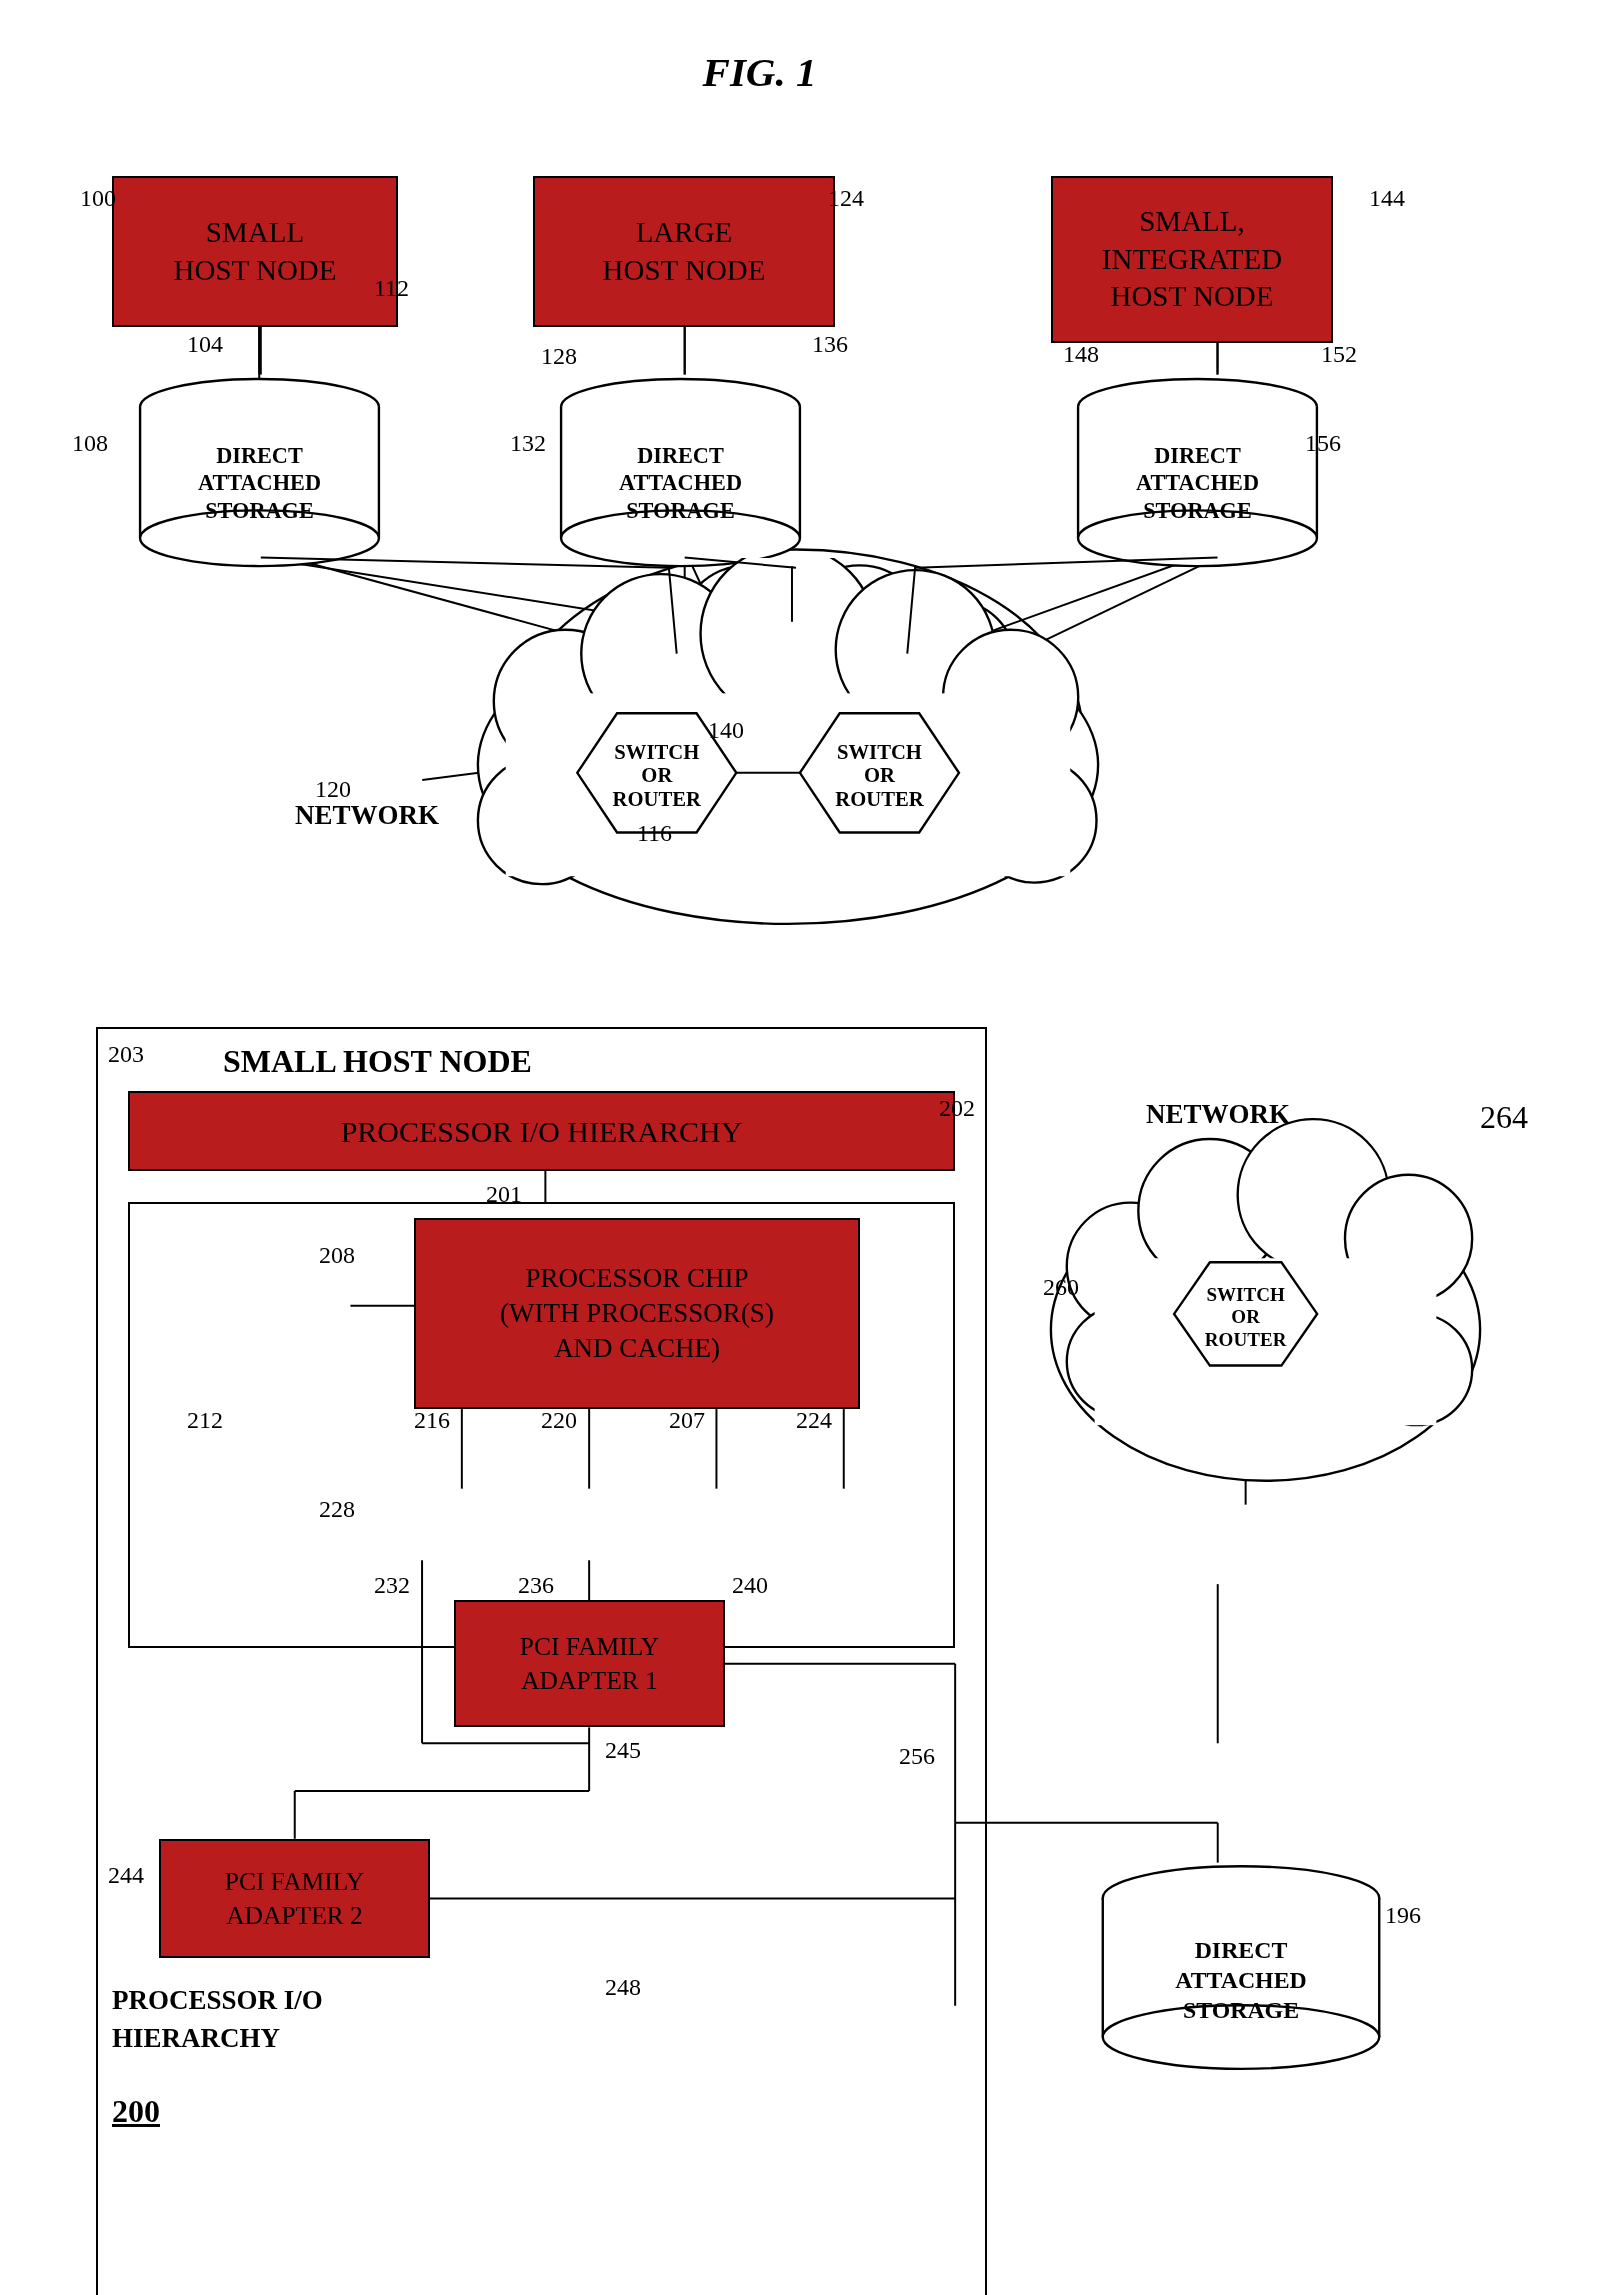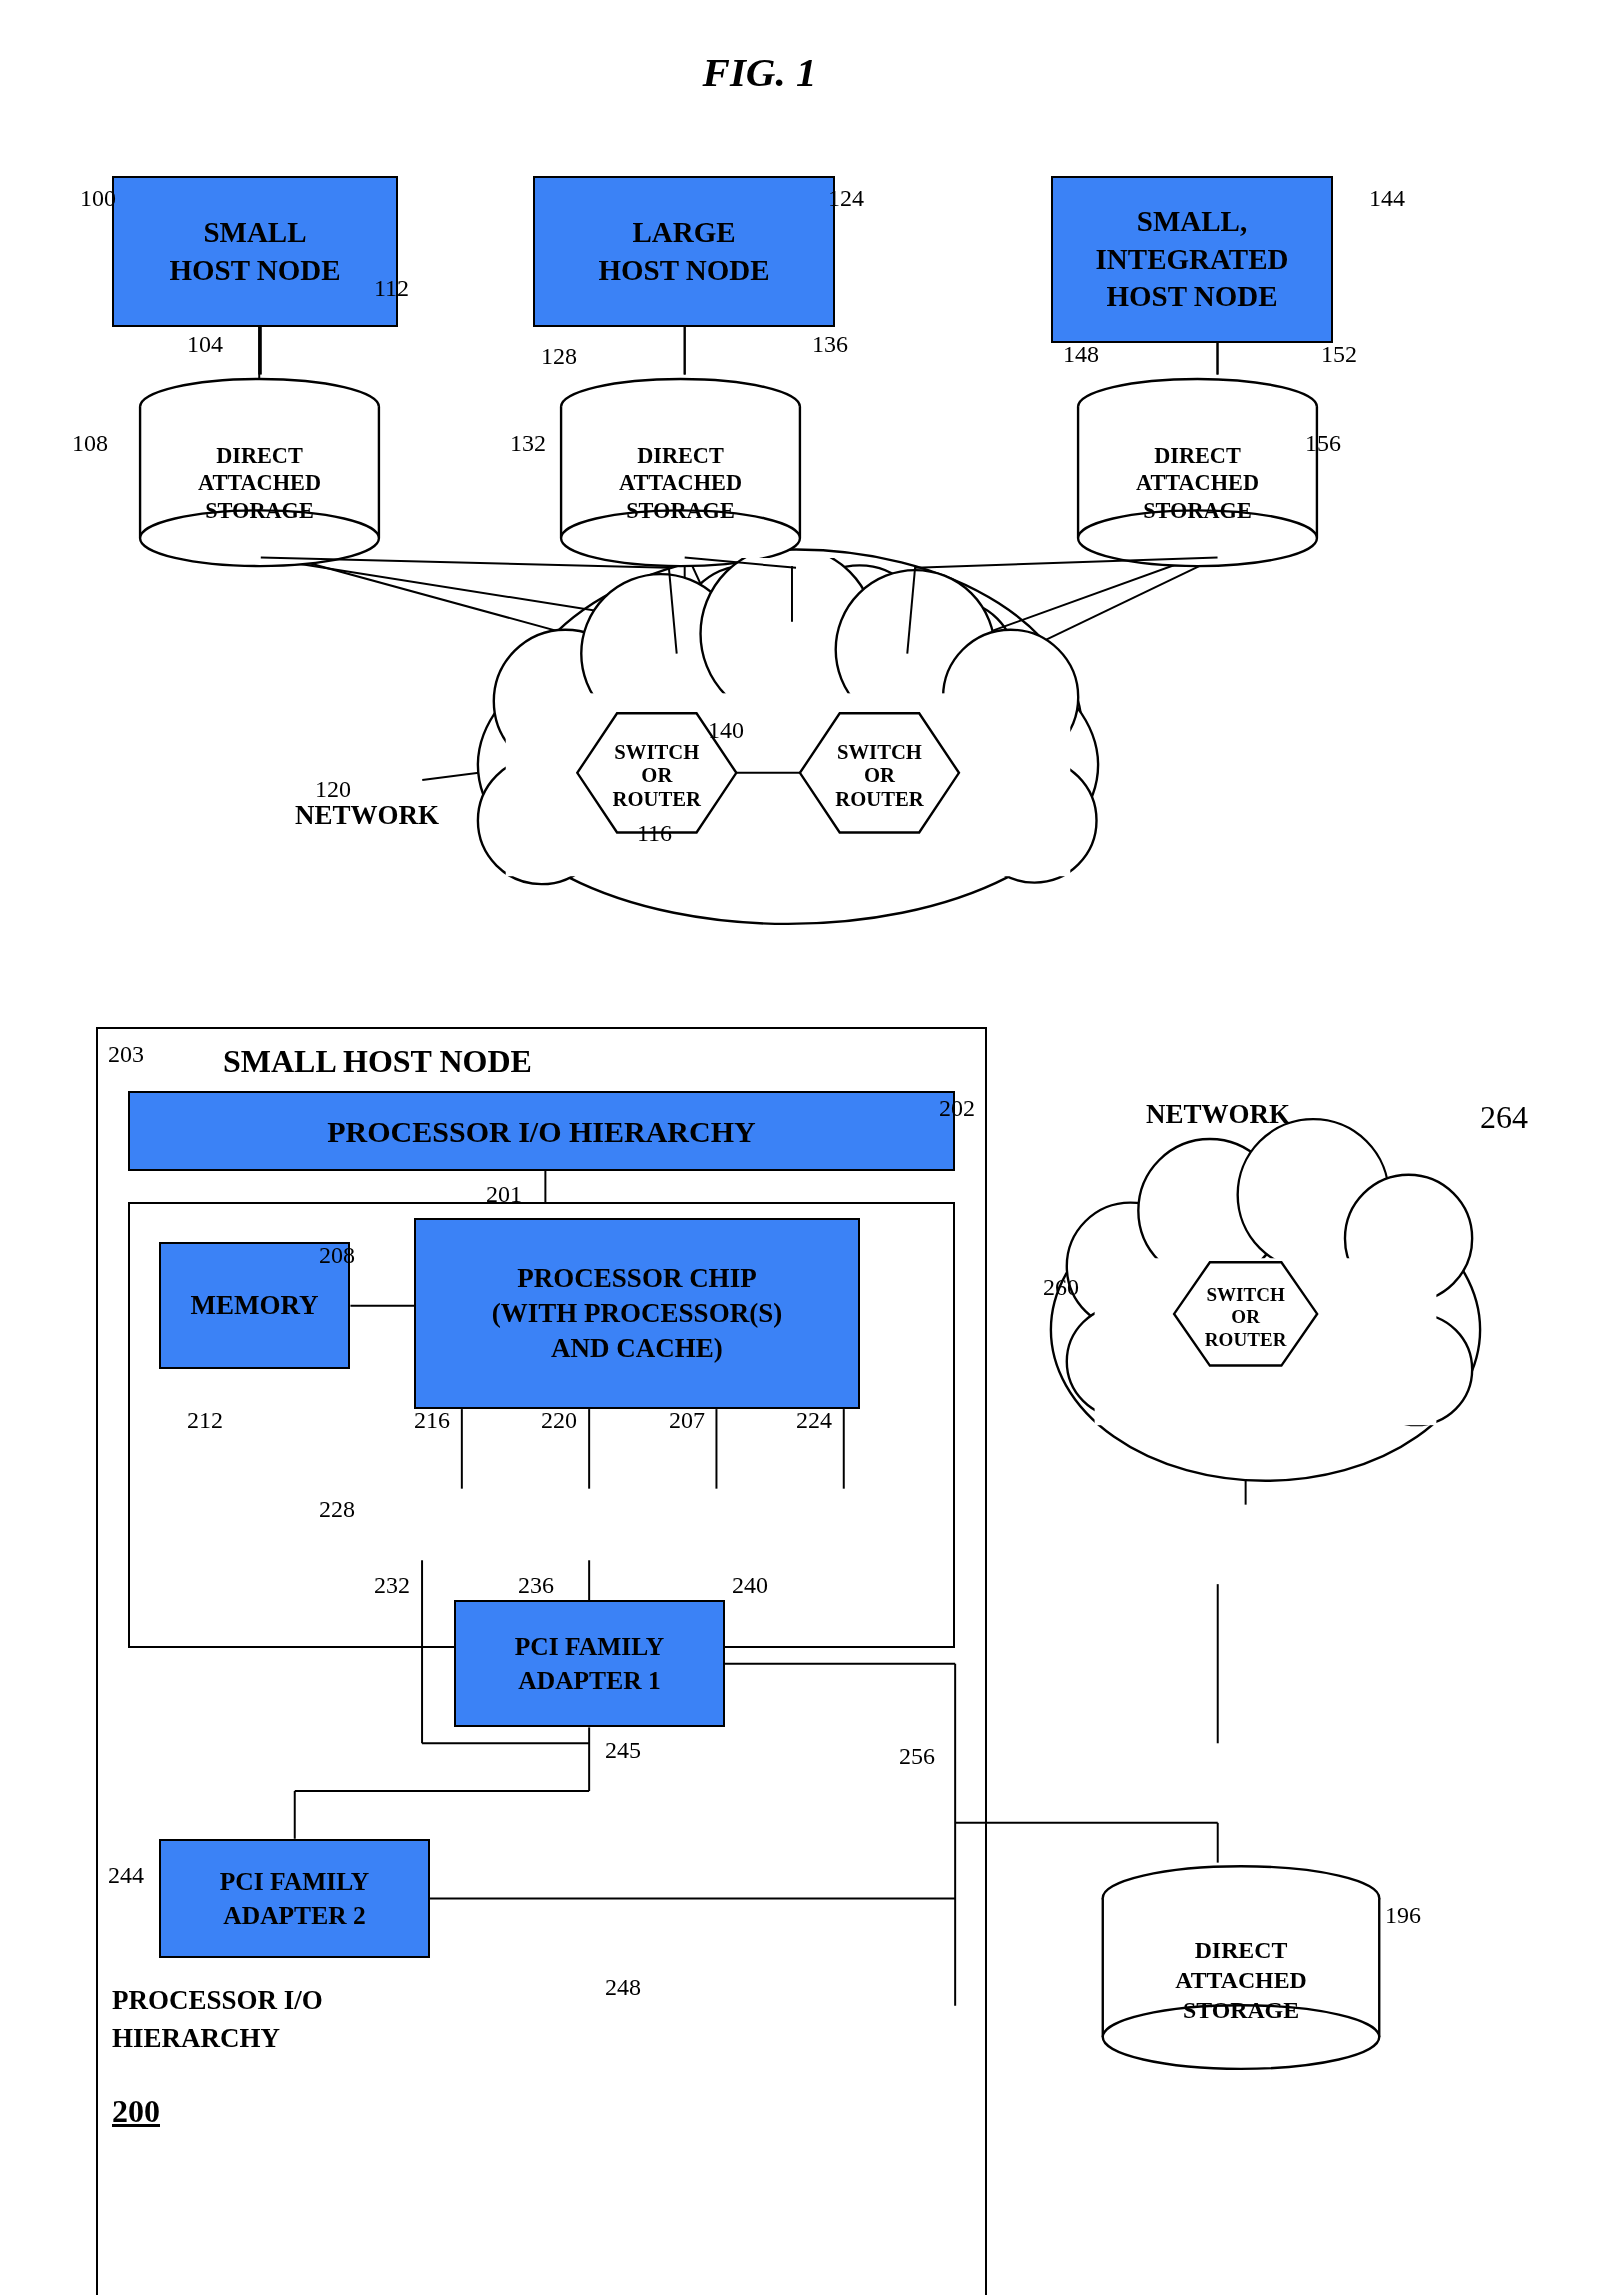--- a/index.html
+++ b/index.html
@@ -34,27 +34,27 @@
       position: relative;
       width: 1472px;
       height: 835px;
       margin: 0 auto;
     }
 
     
     .box {
       position: absolute;
       border: 2.4px solid #000;
-      background: #3b82f6;
+      background: #b91c1c;
       display: flex;
       align-items: center;
       justify-content: center;
       text-align: center;
       font-size: 27px;
-      font-weight: bold;
+      font-weight: normal;
       line-height: 1.3;
     }
 
     
     .svg-overlay {
       position: absolute;
       top: 0; left: 0;
       width: 100%;
       height: 100%;
       pointer-events: none;
@@ -269,23 +269,20 @@
       <span style="position:absolute; left:44px; top:14.3px; font-size:24px;">203</span>
 
       <div class="box" style="position:absolute; left:64px; top:64px; width:827px; height:80px; font-size:30px;">
         <span>PROCESSOR I/O HIERARCHY</span>
       </div>
       <span style="position:absolute; left:875px; top:68px; font-size:24px;">202</span>
       <span style="position:absolute; left:422px; top:154px; font-size:24px;">201</span>
 
       <div style="position:absolute; left:64px; top:175px; width:827px; height:446px; border:2.4px solid black;"></div>
 
-      <div class="box" style="position:absolute; left:95px; top:215px; width:191px; height:127px; font-size:27px;">
-        <span>MEMORY</span>
-      </div>
       <span style="position:absolute; left:255px; top:215px; font-size:24px;">208</span>
 
       <div class="box" style="position:absolute; left:350px; top:191px; width:446px; height:191px; font-size:27px;">
         <span style="white-space:pre-line;">PROCESSOR CHIP
 (WITH PROCESSOR(S)
 AND CACHE)</span>
       </div>
 
       <span style="position:absolute; left:123px; top:380px; font-size:24px;">212</span>
       <span style="position:absolute; left:350px; top:380px; font-size:24px;">216</span>

